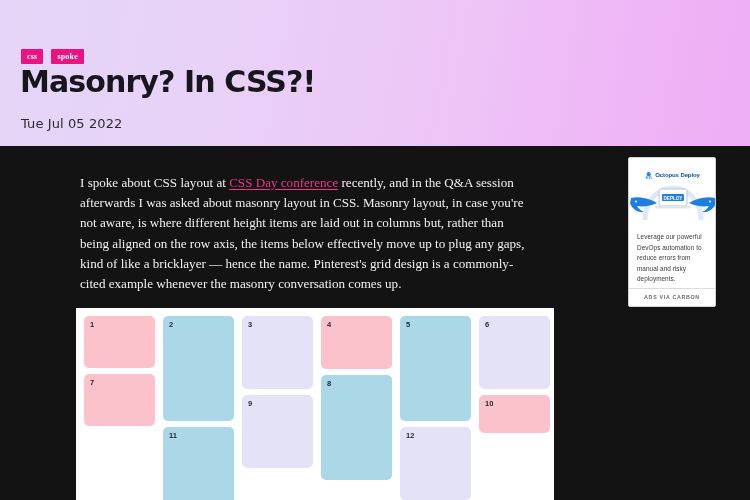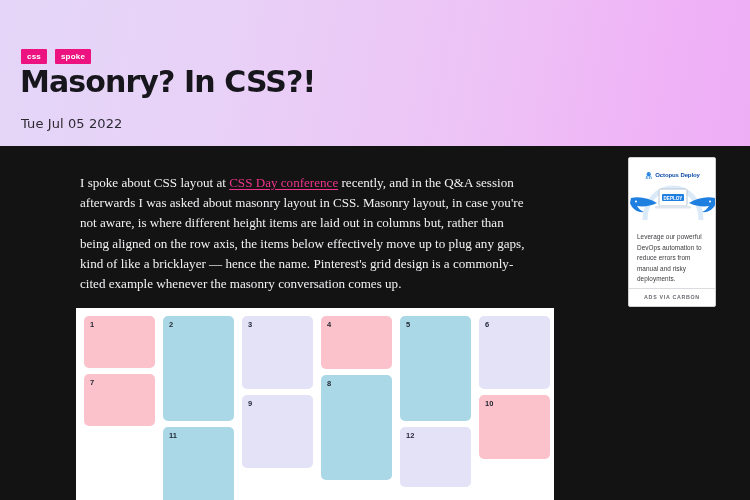--- a/index.html
+++ b/index.html
@@ -32,20 +32,21 @@
   .tag {
     display: block;
     background: #ec127f;
     color: #ffffff;
     font-size: 8px;
     font-weight: bold;
     letter-spacing: 0.2px;
     padding: 3px 6px 3px 6px;
     line-height: 9px;
     border-radius: 1px;
+    font-family: Liberation Serif, serif;
   }
   .post-title {
     position: absolute;
     left: 20px; top: 63px;
     font-size: 30px;
     font-weight: bold;
     letter-spacing: -0.9px;
     color: #17161c;
     line-height: 38px;
     font-family: "DejaVu Sans", sans-serif;
@@ -246,25 +247,25 @@
         </div>
         <div class="m-item c-pink" style="left: 0px; top: 58px; width: 71px; height: 52px;">
           <span class="m-num">7</span>
         </div>
         <div class="m-item c-blue" style="left: 237px; top: 59px; width: 71px; height: 105px;">
           <span class="m-num">8</span>
         </div>
         <div class="m-item c-lav" style="left: 158px; top: 79px; width: 71px; height: 73px;">
           <span class="m-num">9</span>
         </div>
-        <div class="m-item c-pink" style="left: 395px; top: 79px; width: 71px; height: 64px;">
+        <div class="m-item c-pink" style="left: 395px; top: 79px; width: 71px; height: 38px;">
           <span class="m-num">10</span>
         </div>
         <div class="m-item c-blue" style="left: 79px; top: 111px; width: 71px; height: 105px;">
           <span class="m-num">11</span>
         </div>
-        <div class="m-item c-lav" style="left: 316px; top: 111px; width: 71px; height: 60px;">
+        <div class="m-item c-lav" style="left: 316px; top: 111px; width: 71px; height: 73px;">
           <span class="m-num">12</span>
         </div>
       </div>
   </section>
 
 </div>
 
 </body></html>

